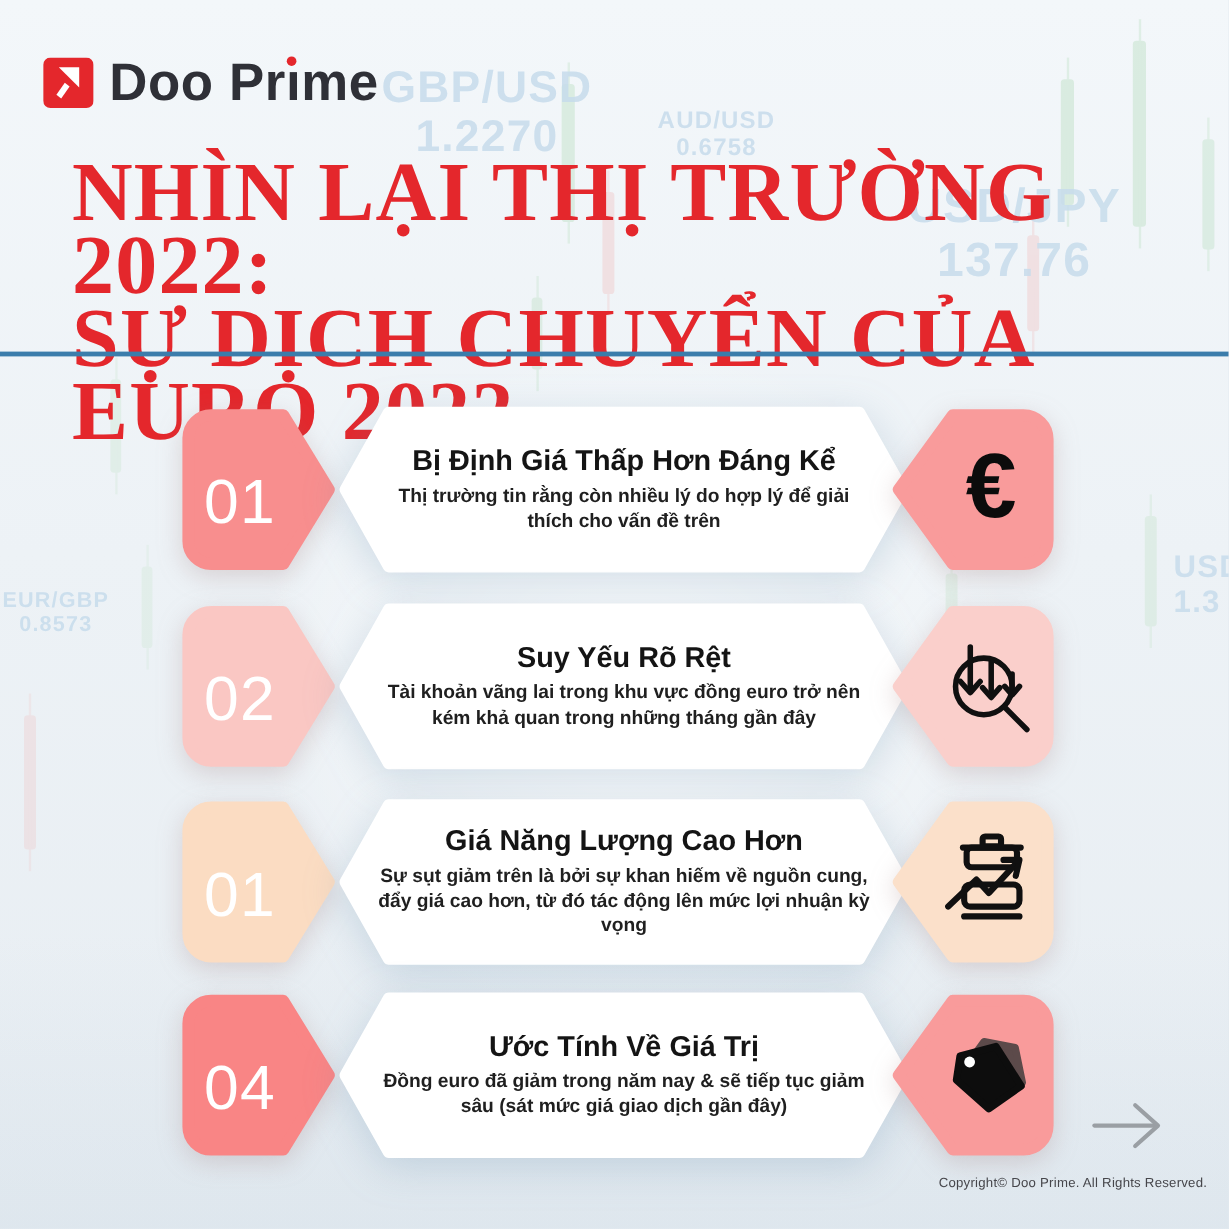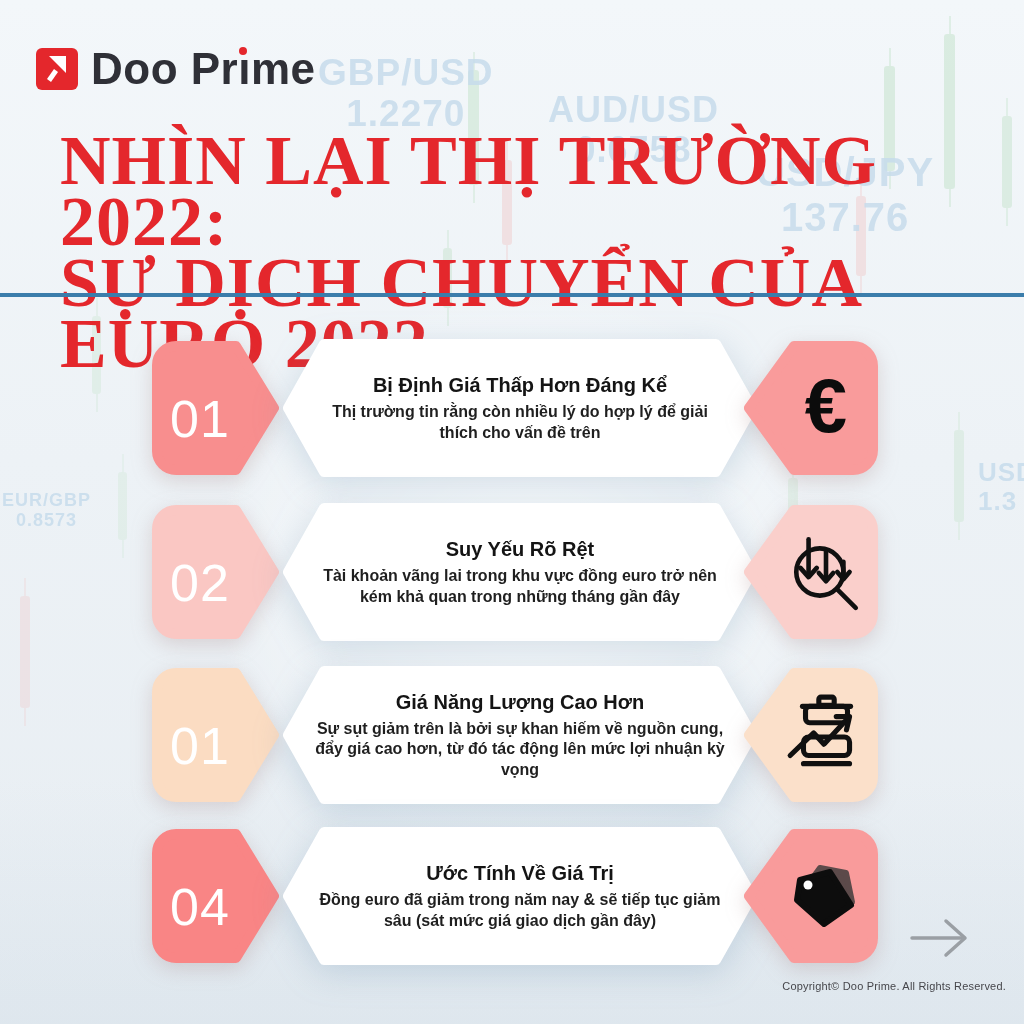--- a/index.html
+++ b/index.html
@@ -6,21 +6,21 @@
   #canvas{position:relative;width:1024px;height:1024px;margin:0 auto;overflow:hidden;
     background:linear-gradient(180deg,#f3f7fa 0%,#edf2f6 45%,#e7edf2 100%);}
   
   .glow{position:absolute;left:180px;top:260px;width:700px;height:620px;border-radius:50%;
     background:radial-gradient(ellipse at center,rgba(255,255,255,.95) 0%,rgba(255,255,255,0) 65%);}
   .bottom-haze{position:absolute;left:0;top:780px;width:1024px;height:244px;
     background:linear-gradient(180deg,rgba(205,220,232,0) 0%,rgba(199,214,226,.5) 100%);opacity:.55;}
   .wm{position:absolute;font-weight:800;color:#c7dcec;text-align:center;line-height:1.12;
     letter-spacing:1px;opacity:.85;white-space:nowrap;}
   .wm-gbp{left:318px;top:52px;font-size:37px;}
-  .wm-aud{left:548px;top:90px;font-size:36px;}
+  .wm-aud{left:548px;top:90px;font-size:20px;}
   .wm-jpy{left:756px;top:150px;font-size:40px;}
   .wm-eur{left:2px;top:490px;font-size:18px;}
   .wm-usd{left:978px;top:458px;font-size:26px;text-align:left;}
   .cd{position:absolute;border-radius:3px;}
   .cd::before{content:"";position:absolute;left:50%;top:-18px;width:2px;height:calc(100% + 36px);
     background:inherit;transform:translateX(-50%);opacity:.8;}
   
   .logo{position:absolute;left:36px;top:44px;display:flex;align-items:center;}
   .logo-mark{width:42px;height:42px;flex:0 0 auto;}
   .brand{margin-left:13px;font-size:44px;font-weight:700;color:#2f3037;letter-spacing:.5px;position:relative;}
@@ -30,21 +30,21 @@
     color:#e4272c;letter-spacing:1px;font-family:Liberation Serif, serif;}
   .divider{position:absolute;left:0;top:293px;width:1024px;height:4px;background:#3b7dab;}
   
   .row{position:absolute;left:150px;width:740px;height:140px;}
   .badge-svg{position:absolute;left:0;top:2px;filter:drop-shadow(0 6px 10px rgba(150,110,110,.25));}
   .badge-num{position:absolute;left:0;top:11px;width:100px;height:140px;display:flex;align-items:center;
     justify-content:center;font-size:52px;font-weight:500;color:#ffffff;letter-spacing:1px;}
   .box-svg{position:absolute;left:132px;top:0;filter:drop-shadow(0 8px 16px rgba(100,140,170,.25));}
   .box-text{position:absolute;left:165px;top:0;width:410px;height:140px;display:flex;flex-direction:column;
     justify-content:center;align-items:center;text-align:center;gap:5px;}
-  .box-title{font-size:20px;font-weight:700;color:#141414;line-height:1.2;}
+  .box-title{font-size:24px;font-weight:700;color:#141414;line-height:1.2;}
   .box-desc{font-size:16px;font-weight:600;color:#1f1f1f;line-height:1.28;}
   .penta-svg{position:absolute;left:592px;top:2px;filter:drop-shadow(0 6px 10px rgba(150,110,110,.25));}
   .icon-zone{position:absolute;left:618px;top:0;width:116px;height:140px;display:flex;
     align-items:center;justify-content:center;}
   .euro-glyph{font-size:76px;font-weight:700;color:#0c0c0c;transform:translateY(-3px);}
   
   .next-arrow{position:absolute;left:908px;top:916px;}
   .copyright{position:absolute;right:18px;top:980px;font-size:11px;color:#46464b;letter-spacing:.2px;}
 </style>
 </head>

